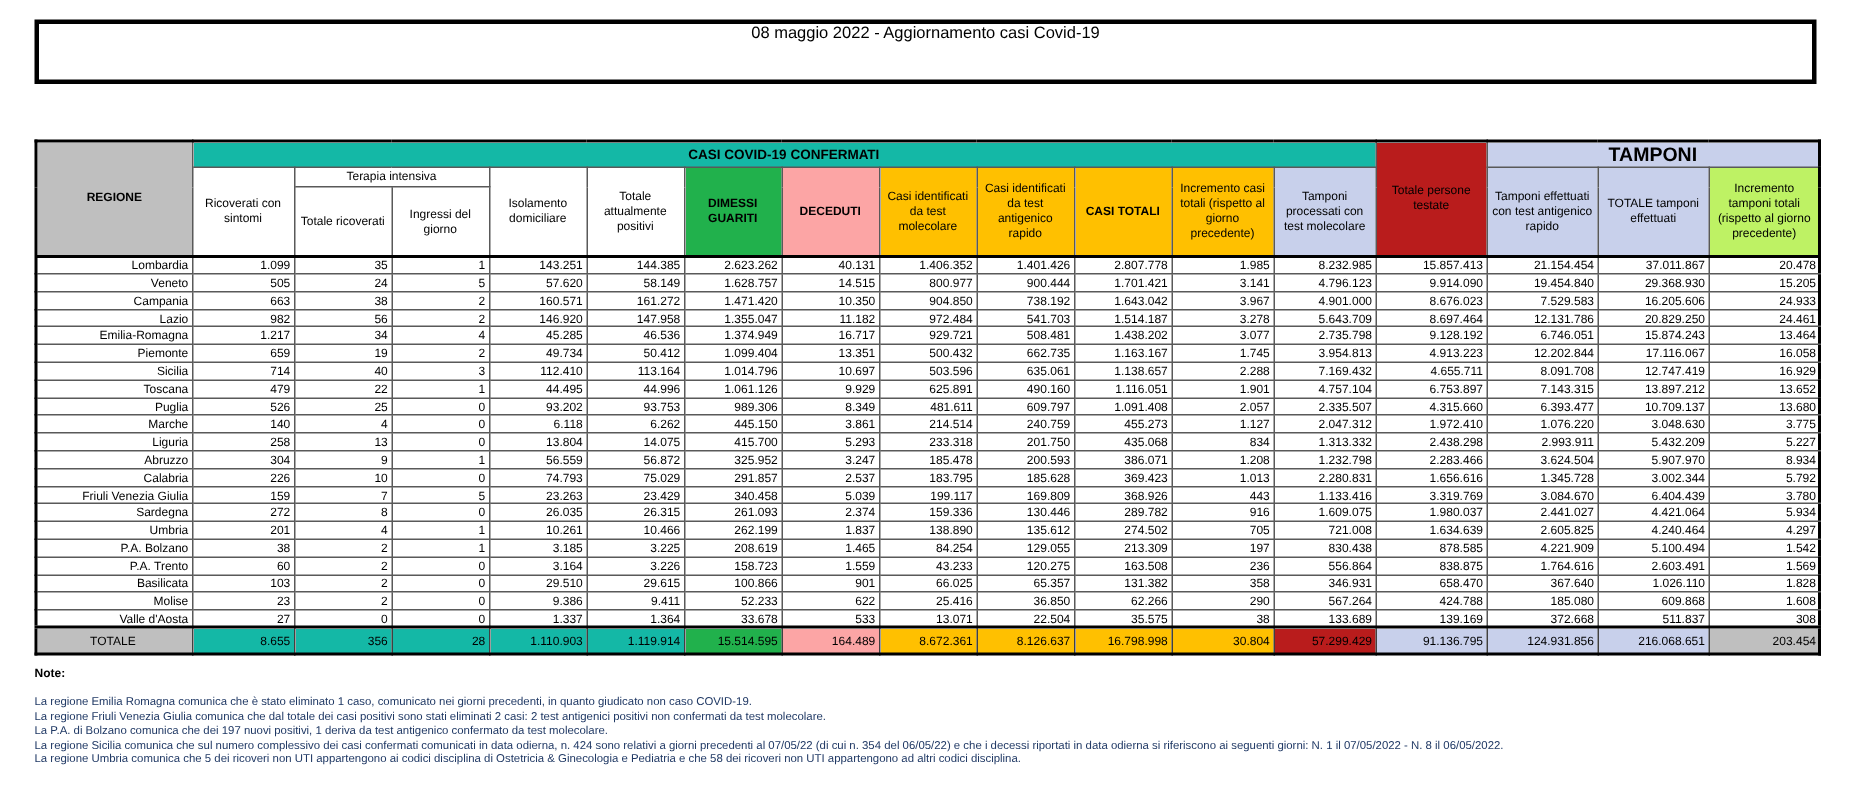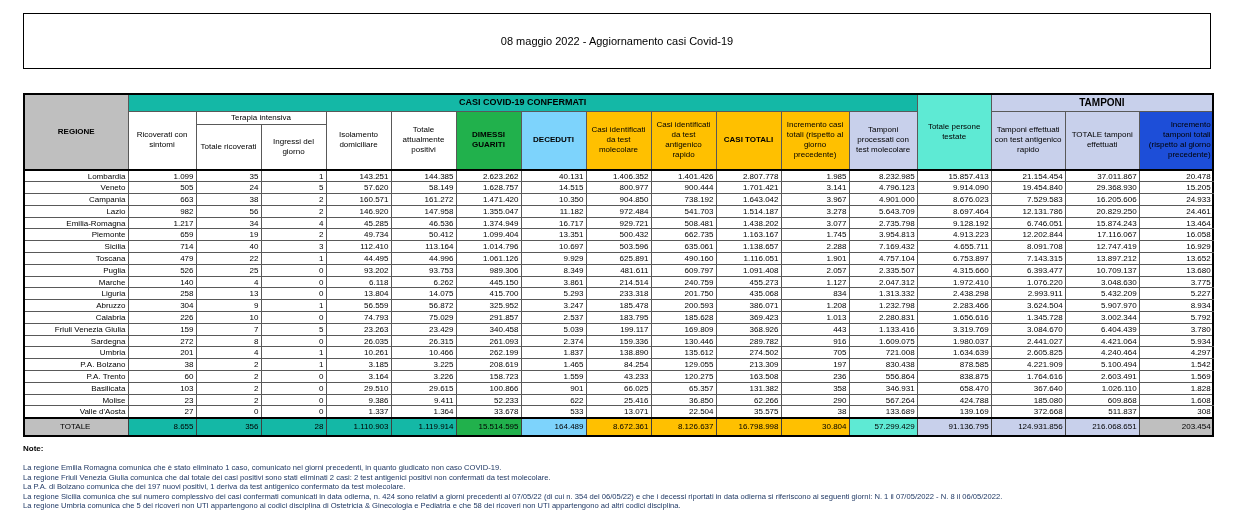--- a/index.html
+++ b/index.html
@@ -8,23 +8,23 @@
     width: 1235px; height: 523px;
     background: #ffffff;
     font-family: "Liberation Sans", sans-serif;
     overflow: hidden;
   }
   .page { position: relative; width: 1235px; height: 523px; }
 
   
   .title-box {
     position: absolute; left: 23px; top: 13px;
-    width: 1188px; height: 56px;
-    border: 1px solid #000000;
-    display: flex; flex-direction: column; justify-content: center;
+    width: 1188px; height: 43px;
+    border: 3px solid #000000;
+    display: flex; flex-direction: column; justify-content: space-between;
     text-align: center;
   }
   .title-box .t-line { font-size: 11px; color: #000; }
 
   
   table.covid {
     position: absolute; left: 23px; top: 93px;
     width: 1189px;
     border-collapse: collapse; table-layout: fixed;
     font-size: 8px; color: #000;
@@ -38,25 +38,25 @@
   thead th { font-weight: normal; text-align: center; vertical-align: middle; line-height: 1.25; }
   thead tr.r1 { height: 17px; }
   thead tr.r2 { height: 13px; }
   thead tr.r3 { height: 46px; }
   thead { border-bottom: 2px solid #000; }
 
   .hd-strong { font-weight: bold; }
   .bg-graydark  { background: #bfbfbf; }
   .bg-graylight { background: #14b8a6; }
   .bg-green { background: #21b14c; }
-  .bg-red   { background: #7dd3fc; }
+  .bg-red   { background: #fca5a5; }
   .bg-amber { background: #ffc000; }
-  .bg-cyan  { background: #5eead4; }
+  .bg-cyan  { background: #b91c1c; }
   .bg-peri  { background: #c8d0eb; }
-  .bg-gray2 { background: #1d4ed8; text-align: right; }
+  .bg-gray2 { background: #bef264; }
 
   tbody tr { height: 11.8px; }
   tbody td { border: 1px solid #7f7f7f; border-left: 1px solid #444; border-right: 1px solid #444; }
   td.region { text-align: right; padding-left: 3px; white-space: nowrap; }
   td.num { text-align: right; padding-right: 4px; white-space: nowrap; }
 
   tr.total-row { height: 18px; border-top: 2px solid #000; font-weight: normal; }
   tr.total-row td { border: 1px solid #404040; }
   tr.total-row td.region { text-align: center; padding-left: 0; }
 
@@ -94,21 +94,21 @@
         <col style="width:74px">
         <col style="width:74px">
         <col style="width:74px">
       <col style="width:74px">
     </colgroup>
     <thead>
       <tr class="r1">
         <th rowspan="3" class="bg-graydark hd-strong">REGIONE</th>
         <th colspan="12" class="bg-graylight hd-strong" style="font-size:9px">CASI COVID-19 CONFERMATI</th>
         <th rowspan="3" class="bg-cyan">Totale persone testate</th>
-        <th colspan="4" class="bg-peri hd-strong" style="font-size:10px">TAMPONI</th>
+        <th colspan="4" class="bg-peri hd-strong" style="font-size:13px">TAMPONI</th>
       </tr>
       <tr class="r2">
         <th rowspan="2">Ricoverati con sintomi</th>
         <th colspan="2">Terapia intensiva</th>
         <th rowspan="2">Isolamento domiciliare</th>
         <th rowspan="2">Totale attualmente positivi</th>
         <th rowspan="2" class="bg-green hd-strong">DIMESSI GUARITI</th>
         <th rowspan="2" class="bg-red hd-strong">DECEDUTI</th>
         <th rowspan="2" class="bg-amber">Casi identificati da test molecolare</th>
         <th rowspan="2" class="bg-amber">Casi identificati da test antigenico rapido</th>

